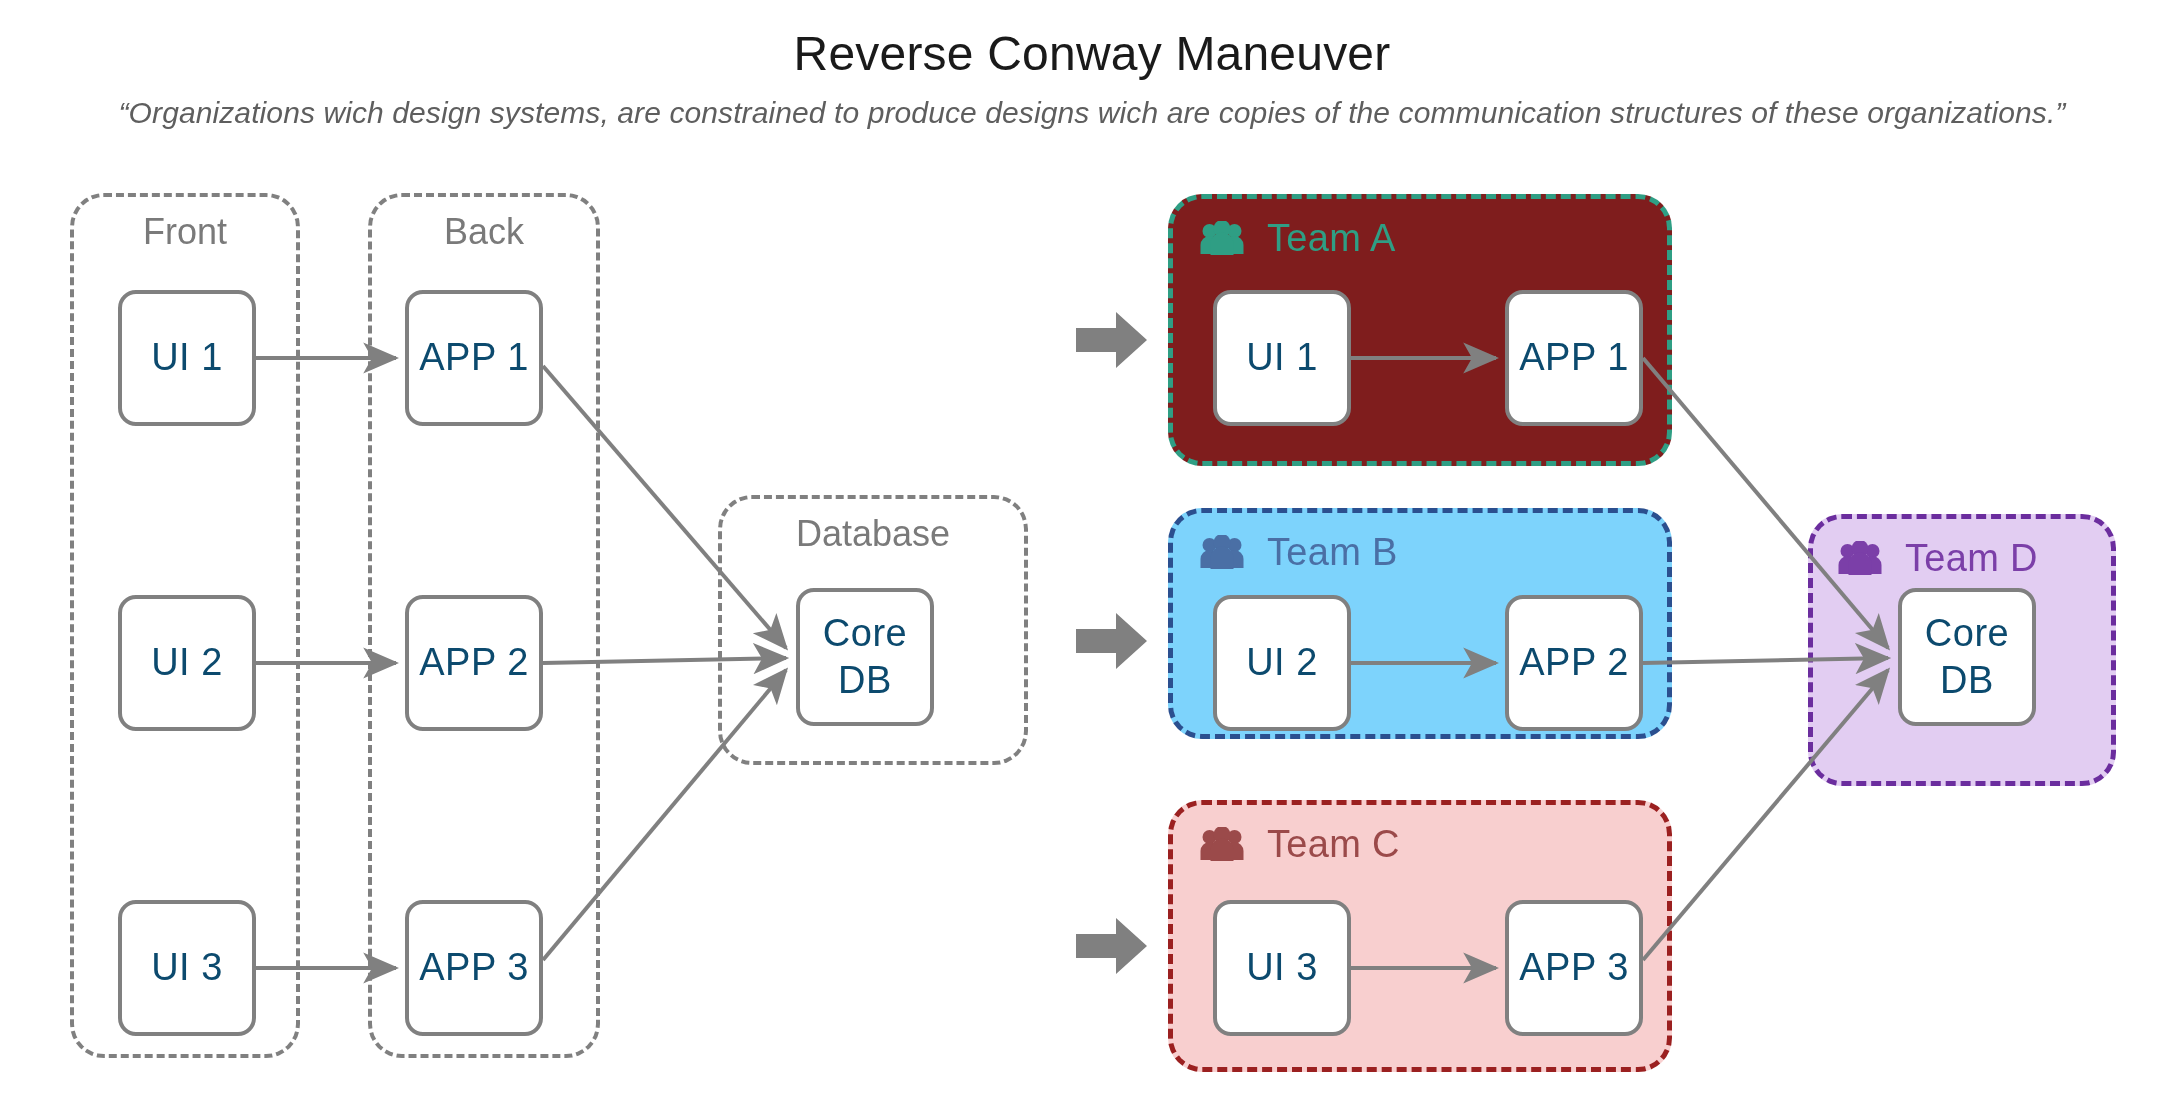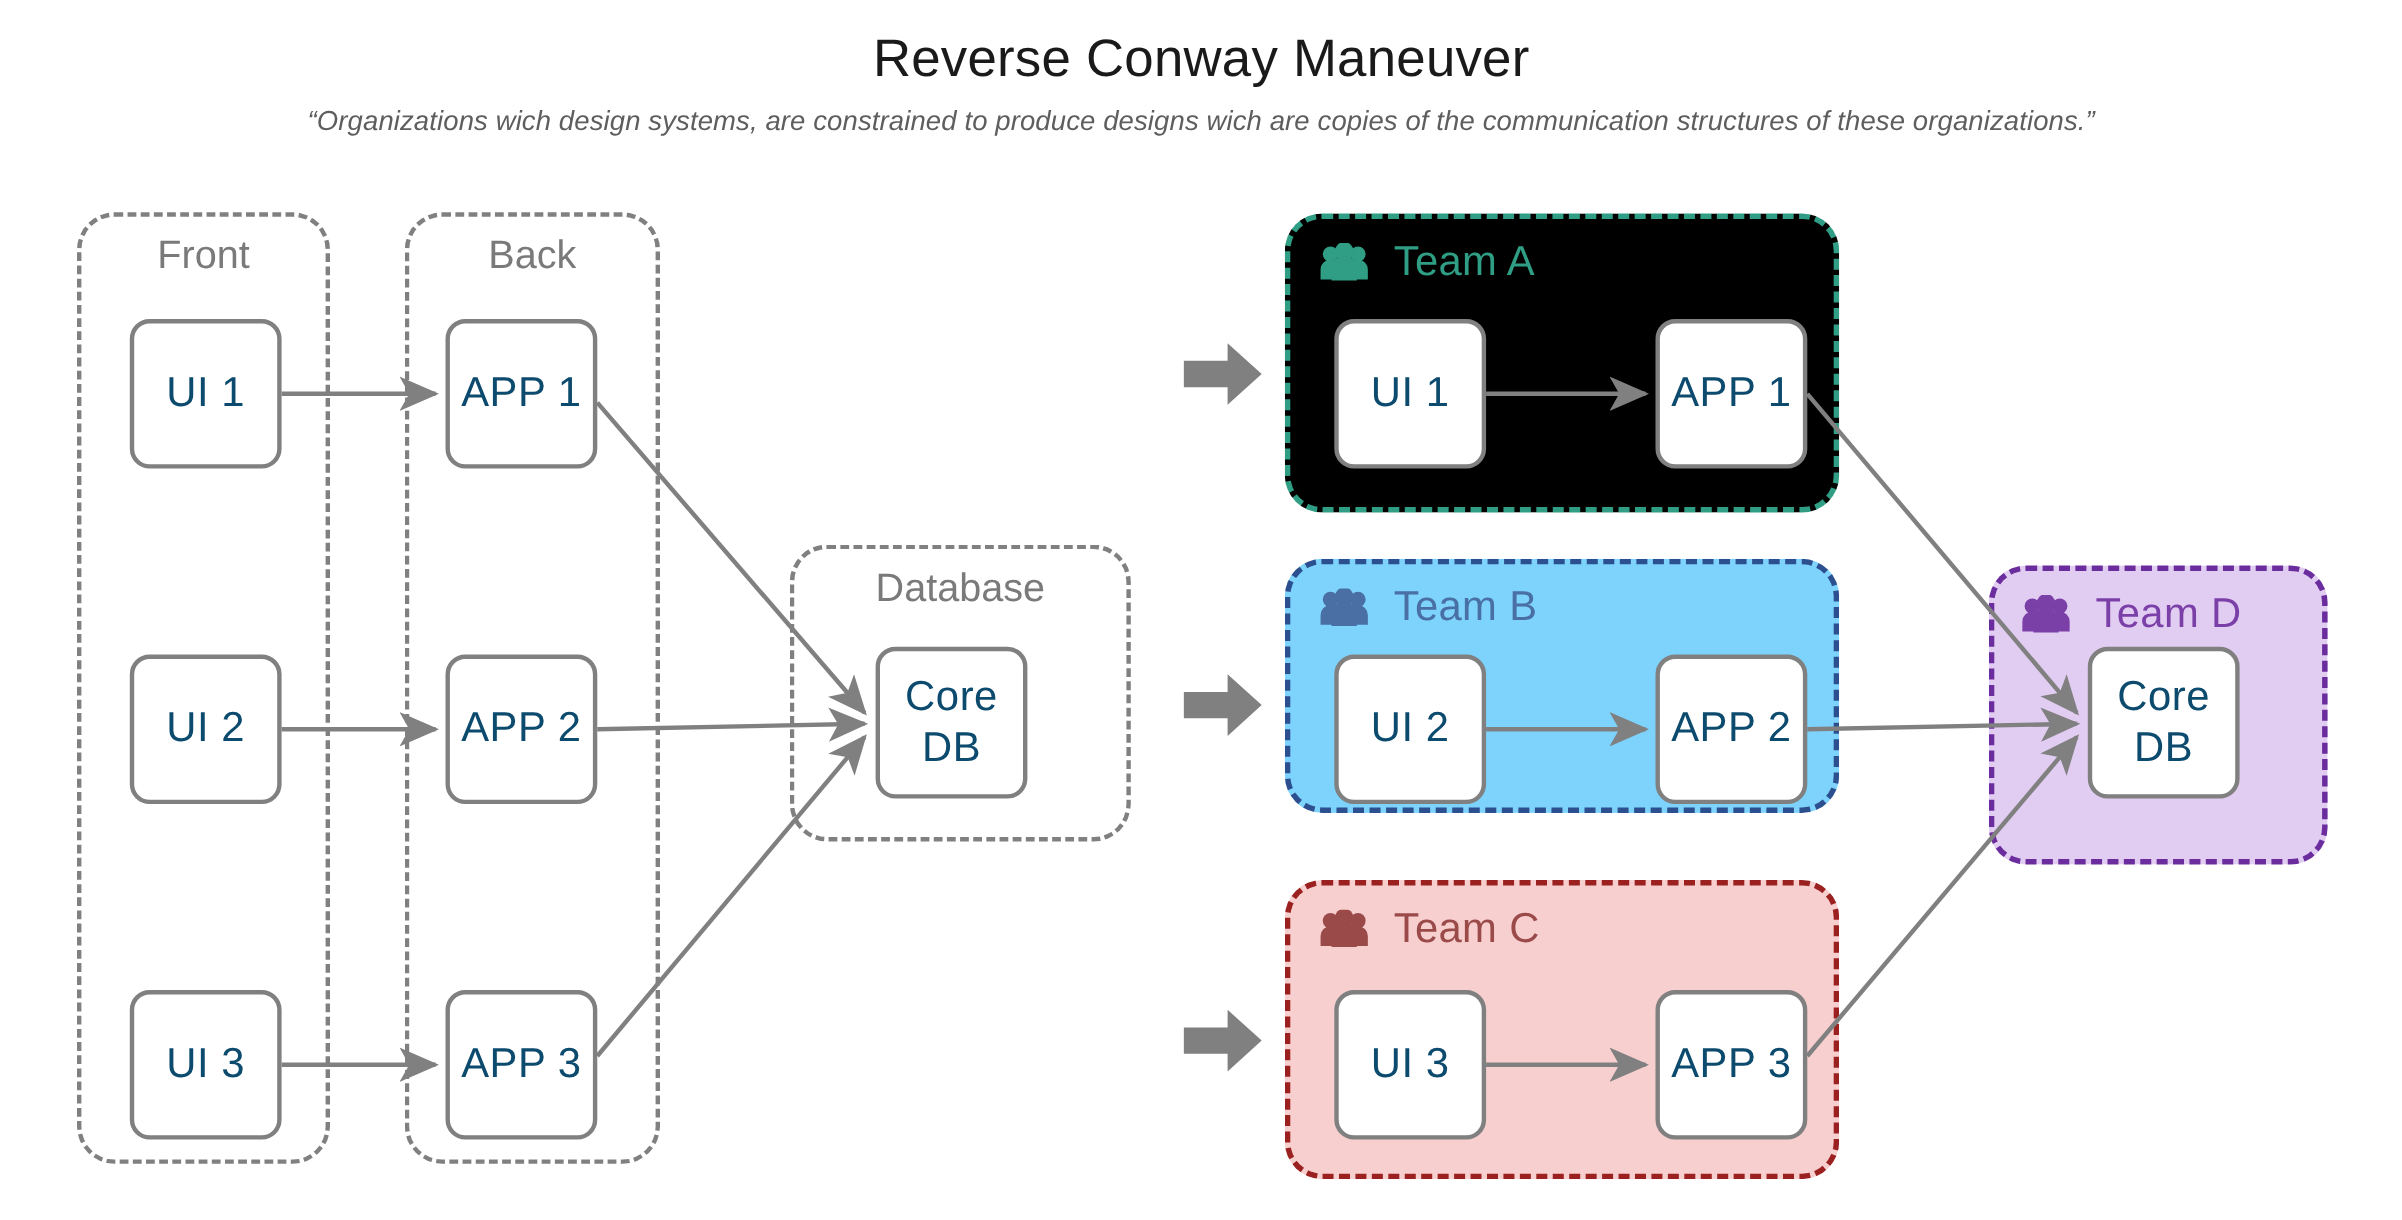--- a/index.html
+++ b/index.html
@@ -30,21 +30,21 @@
     font-weight: 400;
     color: #1a1a1a;
     letter-spacing: 0.2px;
   }
   .subtitle {
     position: absolute;
     left: 0;
     top: 96px;
     width: 2184px;
     text-align: center;
-    font-size: 25px;
+    font-size: 30px;
     font-style: italic;
     color: #5e5e5e;
     letter-spacing: 0.1px;
     white-space: nowrap;
   }
 
   
   .group {
     position: absolute;
     border: 4px dashed #808080;
@@ -155,21 +155,21 @@
   </div>
   <div class="node" style="left:405px; top:900px; width:138px; height:136px;">
     <span class="ln">APP 3</span>
   </div>
 
   <div class="node" style="left:796px; top:588px; width:138px; height:138px;">
     <span class="ln">Core</span>
     <span class="ln">DB</span>
   </div>
 
-  <div class="team" style="left:1168px; top:194px; width:504px; height:272px; border-color:#2f9e84; background:#000000;">
+  <div class="team" style="left:1168px; top:194px; width:504px; height:272px; border-color:#2f9e84; background:#7f1d1d;">
     <div class="team-header">
       <span>
         <svg class="people-icon" width="46" height="36" viewBox="0 0 46 36" aria-hidden="true">
           <circle cx="10.5" cy="10" r="7" fill="#2f9e84"></circle>
           <path d="M1.5 33 v-9 a9 9 0 0 1 9 -9 a9 9 0 0 1 9 9 v9 z" fill="#2f9e84"></path>
           <circle cx="35.5" cy="10" r="7" fill="#2f9e84"></circle>
           <path d="M26.5 33 v-9 a9 9 0 0 1 9 -9 a9 9 0 0 1 9 9 v9 z" fill="#2f9e84"></path>
           <circle cx="23" cy="7.5" r="8.5" fill="#2f9e84"></circle>
           <path d="M11.5 34 v-11 a11.5 11.5 0 0 1 11.5 -11.5 a11.5 11.5 0 0 1 11.5 11.5 v11 z" fill="#2f9e84"></path>
         </svg>

